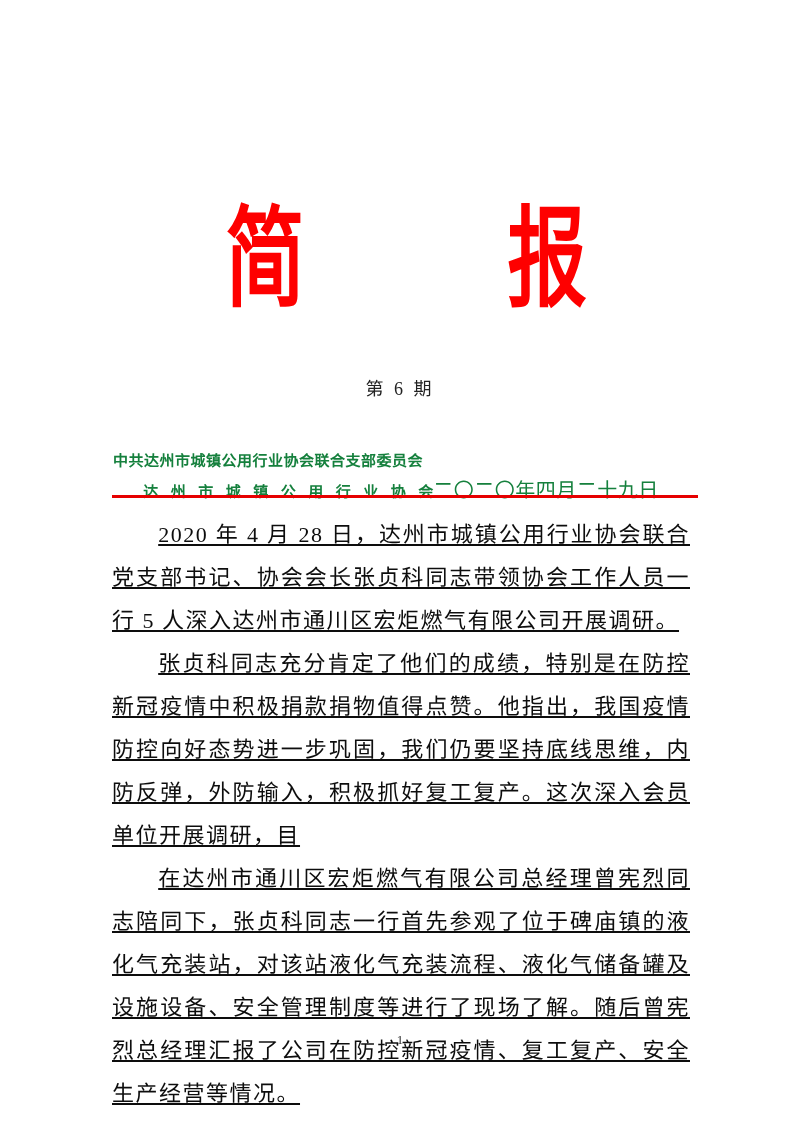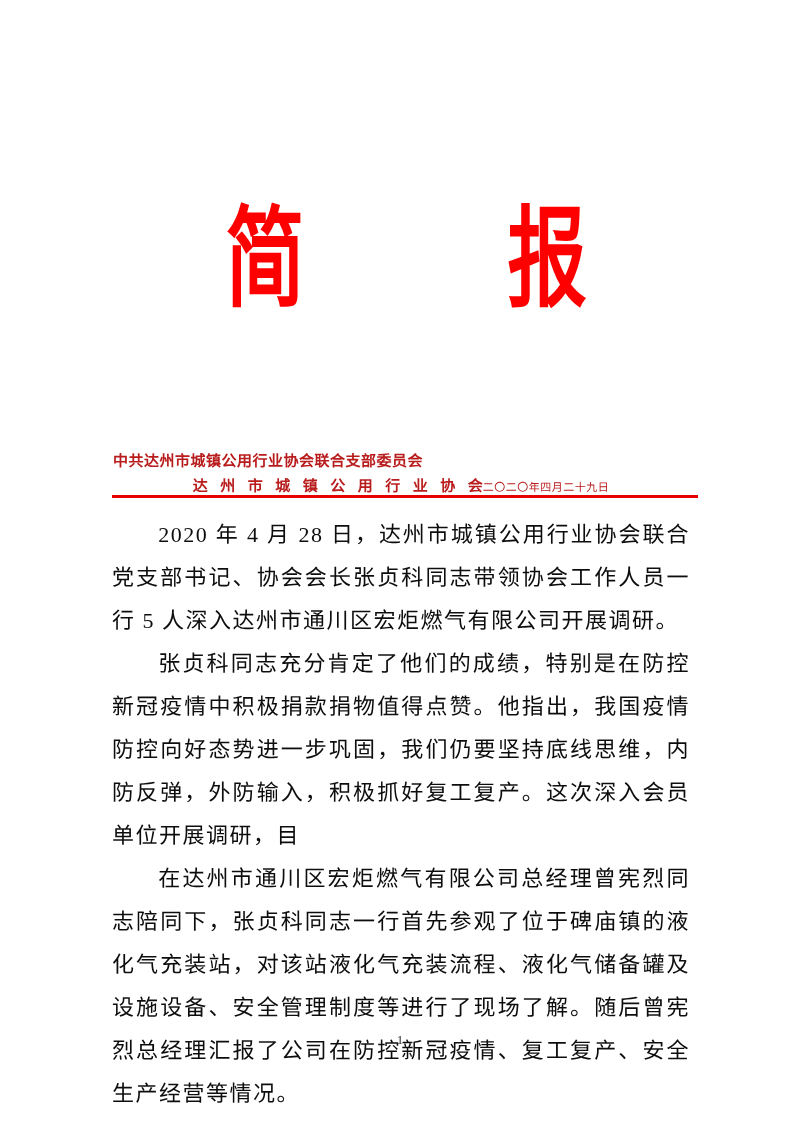--- a/index.html
+++ b/index.html
@@ -53,21 +53,21 @@
     color: #222;
   }
 
   
   .header-block {
     position: absolute;
     top: 449px;
     left: 113px;
     width: 576px;
     font-family: "Liberation Sans", "DejaVu Sans", sans-serif;
-    color: #b91c1c;
+    color: #15803d;
   }
   .org-line1 {
     font-size: 15px;
     font-weight: 600;
     letter-spacing: 0.5px;
     white-space: nowrap;
   }
   .header-row2 {
     margin-top: 4px;
     display: flex;
@@ -77,21 +77,21 @@
   .org-line2 {
     width: 290px;
     font-size: 15px;
     font-weight: 600;
     text-align: justify;
     text-align-last: justify;
     white-space: normal;
   }
   .header-date {
     font-family: Liberation Sans, sans-serif;
-    font-size: 11px;
+    font-size: 20px;
     letter-spacing: 0.5px;
     white-space: nowrap;
   }
 
   
   .red-rule {
     position: absolute;
     top: 495px;
     left: 112px;
     width: 586px;
@@ -108,20 +108,21 @@
     font-size: 22px;
     line-height: 43px;
     text-align: justify;
     text-justify: inter-character;
     color: #0d0d0d;
   }
   .body-text p {
     margin: 0;
     text-indent: 2.1em;
     letter-spacing: 1.5px;
+    text-decoration: underline;
   }
 
   
   .page-number {
     position: absolute;
     top: 1032px;
     left: 0;
     width: 100%;
     text-align: center;
     font-size: 13px;
@@ -131,20 +132,21 @@
 </head>
 <body>
 
 <div class="page">
 
   <div class="masthead">
     <span class="big-char">简</span>
     <span class="big-char">报</span>
   </div>
 
+  <div class="issue-line">第 6 期</div>
 
   <div class="header-block">
     <div class="org-line1">中共达州市城镇公用行业协会联合支部委员会</div>
     <div class="header-row2">
       <div class="org-line2">达州市城镇公用行业协会</div>
       <div class="header-date">二〇二〇年四月二十九日</div>
     </div>
   </div>
 
   <div class="red-rule"></div>

